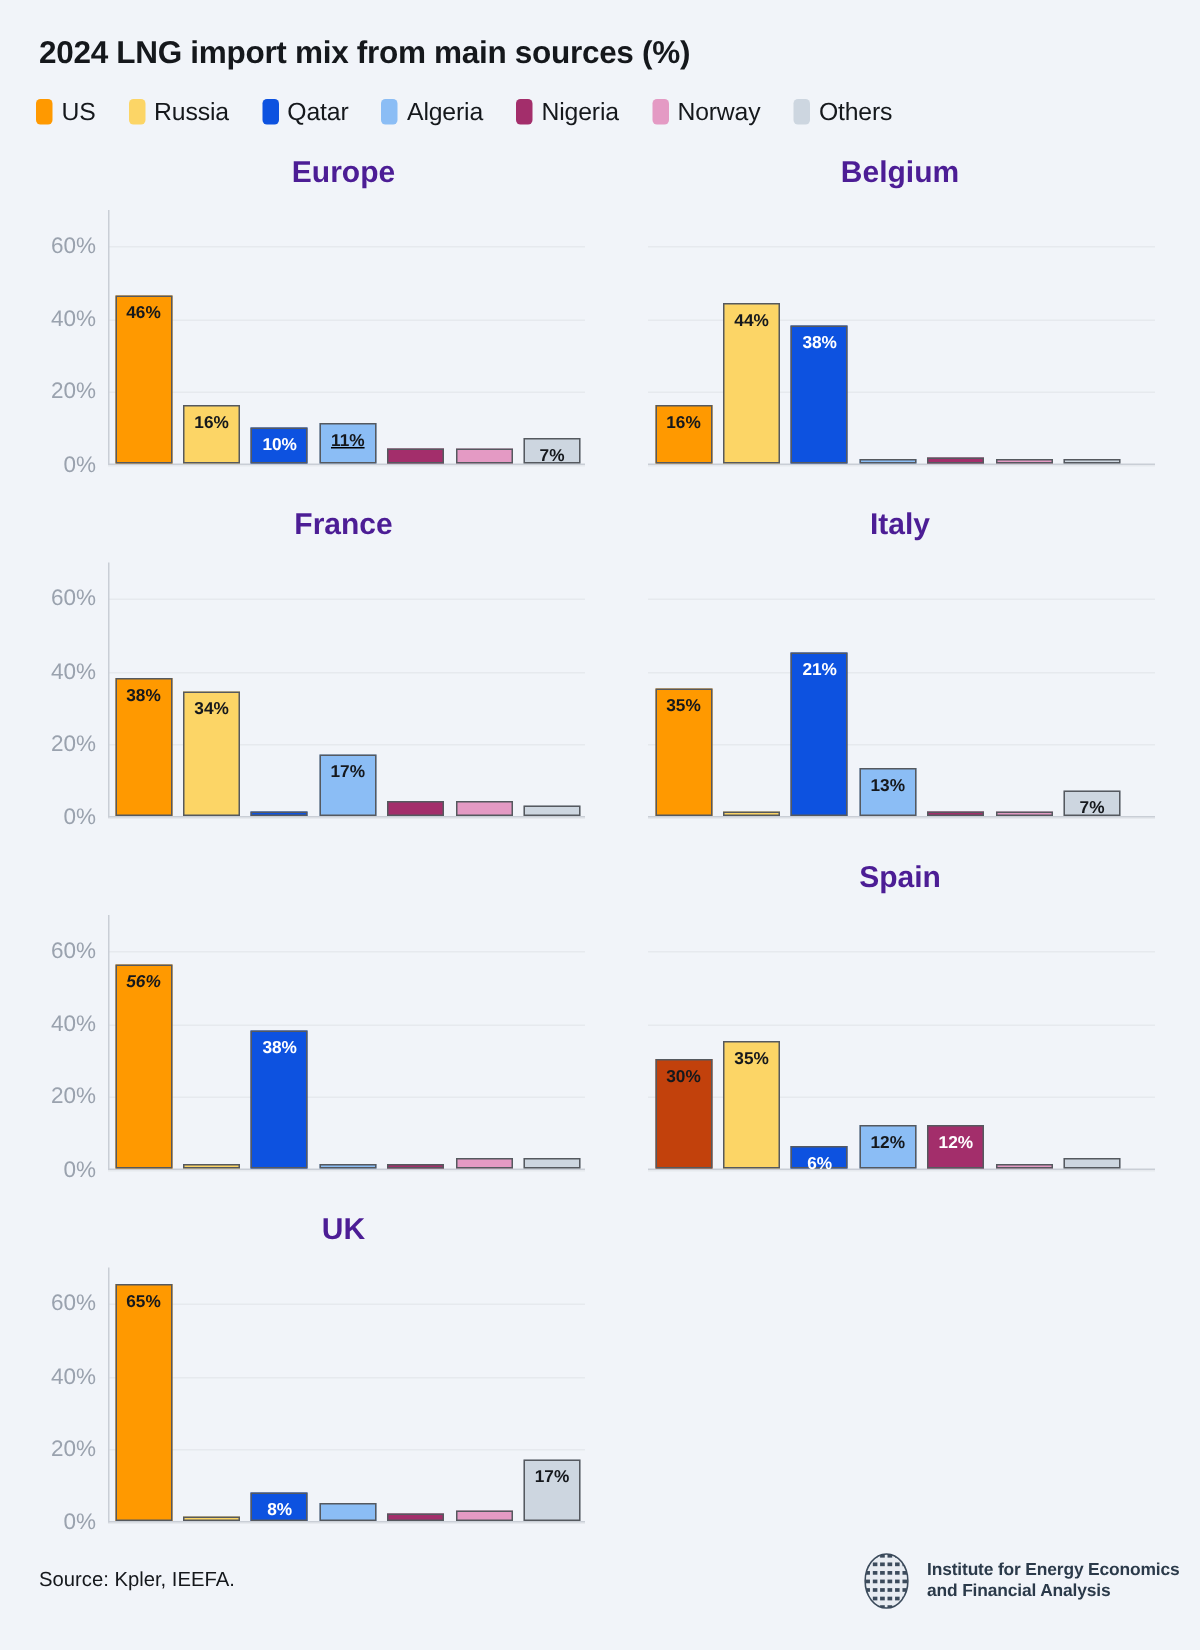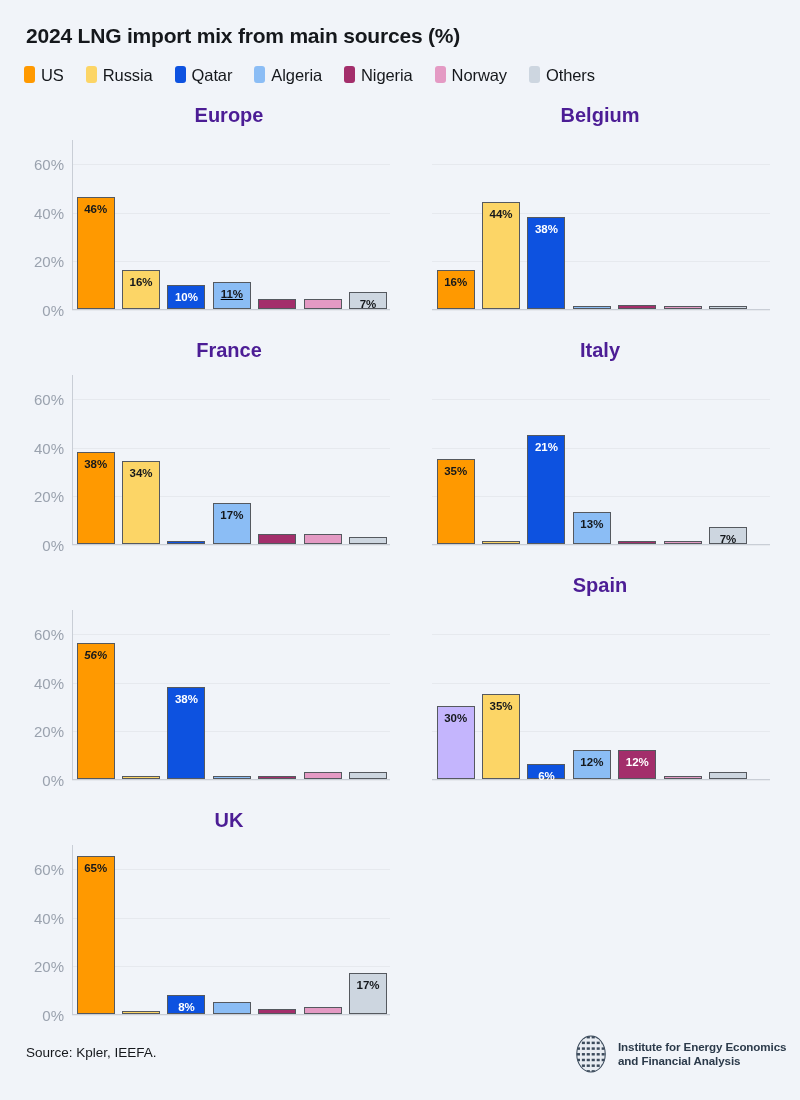--- a/index.html
+++ b/index.html
@@ -421,21 +421,21 @@
         <div class="panel col1">
           <div class="panel-title offset-right">Spain</div>
           <div class="plot right">
             <div class="gridline" style="top: 170px;"></div>
             <div class="gridline" style="top: 121.429px;"></div>
             <div class="gridline" style="top: 72.8571px;"></div>
             <div class="gridline" style="top: 24.2857px;"></div>
             <div class="axis-bottom"></div>
             <div class="bars">
               <div class="bar-slot">
-                <div class="bar" title="US" style="height: 72.8571px; background: #c4b5fd;">
+                <div class="bar" title="US" style="height: 72.8571px; background: #c2410c;">
                   <span class="bar-label">30%</span>
                 </div>
               </div>
               <div class="bar-slot">
                 <div class="bar" title="Russia" style="height: 85px; background: rgb(252, 213, 102);">
                   <span class="bar-label">35%</span>
                 </div>
               </div>
               <div class="bar-slot">
                 <div class="bar" title="Qatar" style="height: 14.5714px; background: rgb(13, 82, 224);">

